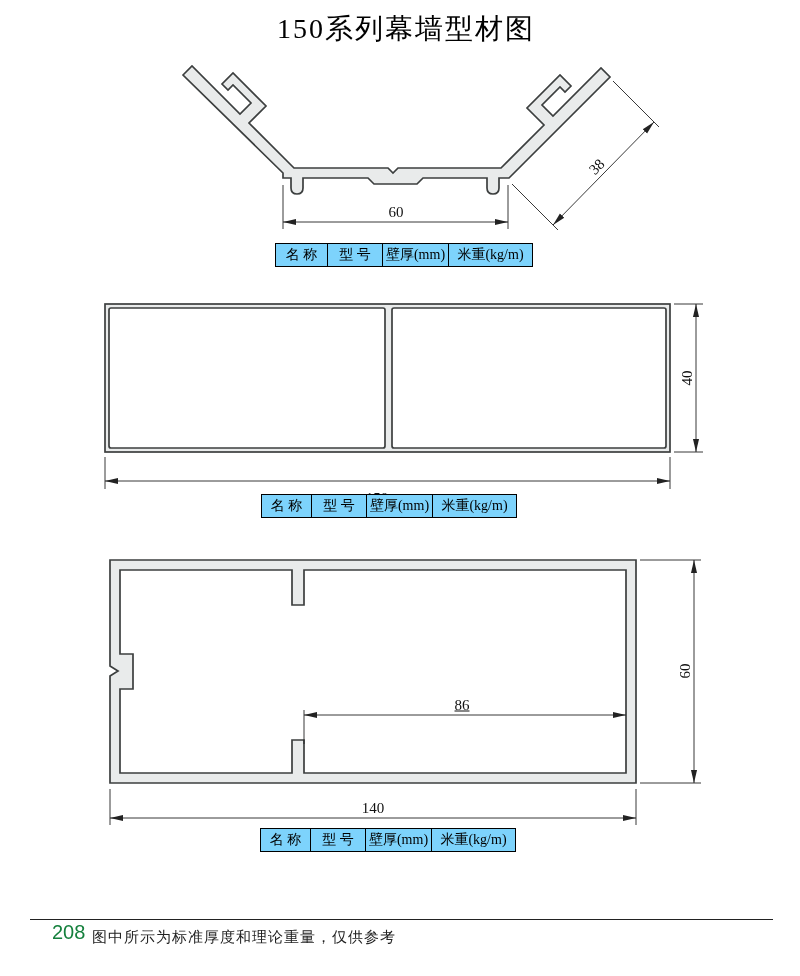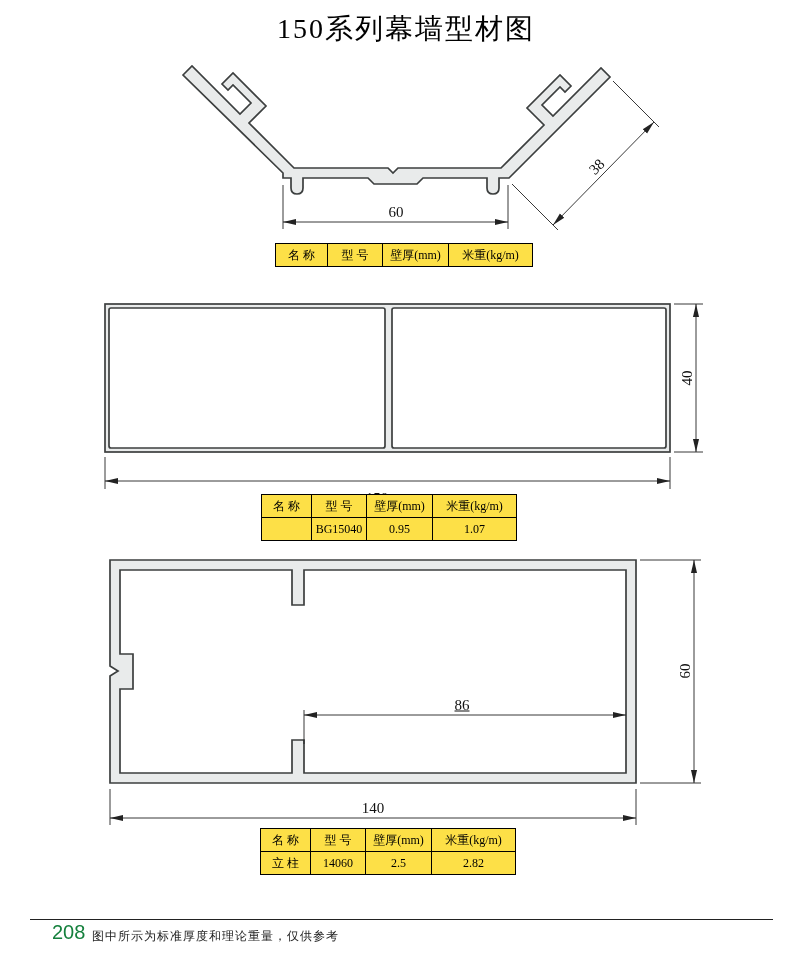--- a/index.html
+++ b/index.html
@@ -19,34 +19,34 @@
   .dim   { stroke:#222; stroke-width:0.9; fill:none; }
   .ext   { stroke:#222; stroke-width:0.9; fill:none; }
   .dimlabel {
     position:absolute; font-size:15px; color:#111; white-space:nowrap;
     transform:translate(-50%,-50%);
   }
   .dimlabel.rot90 { transform:translate(-50%,-50%) rotate(-90deg); }
   .dimlabel.rot45 { transform:translate(-50%,-50%) rotate(-45deg); }
   table.spec {
     position:absolute; border-collapse:collapse; table-layout:fixed;
-    font-size:12px; color:#000; background:#fde047;
+    font-size:14px; color:#000; background:#7dd3fc;
   }
   table.spec th, table.spec td {
     border:1.5px solid #000; text-align:center; vertical-align:middle;
     font-weight:normal; height:22px; padding:0 1px; overflow:hidden;
   }
   #footer-rule { position:absolute; left:30px; top:919px; width:743px; border-top:1.6px solid #222; }
   #footer-page {
     position:absolute; left:52px; top:921px; font-family:"Liberation Sans",sans-serif;
     font-size:20px; color:#15803d;
   }
   #footer-note {
     position:absolute; left:92px; top:928px; font-family:"Liberation Sans",sans-serif;
-    font-size:12px; color:#222; letter-spacing:1px;text-align:center;
+    font-size:15px; color:#222; letter-spacing:1px;text-align:center;
   }
 </style>
 </head>
 <body>
 
 <div id="page">
 
   <div id="title">150系列幕墙型材图</div>
 
   <svg class="linework" width="800" height="976" viewBox="0 0 800 976">
@@ -148,49 +148,37 @@
         <col style="width:66px">
         <col style="width:84px">
       </colgroup>
     <tbody>
         <tr>
       <th>名 称</th>
       <th>型 号</th>
       <th>壁厚(mm)</th>
       <th>米重(kg/m)</th>
     </tr>
-    <tr>
-      <td></td>
-      <td>BG15040</td>
-      <td>0.95</td>
-      <td>1.07</td>
-    </tr>
   </tbody>
     </table>
 
   <table class="spec" style="left:260px; top:828px;">
     <colgroup>
         <col style="width:50px">
         <col style="width:55px">
         <col style="width:66px">
         <col style="width:84px">
       </colgroup>
     <tbody>
         <tr>
       <th>名 称</th>
       <th>型 号</th>
       <th>壁厚(mm)</th>
       <th>米重(kg/m)</th>
     </tr>
-    <tr>
-      <td>立 柱</td>
-      <td>14060</td>
-      <td>2.5</td>
-      <td>2.82</td>
-    </tr>
   </tbody>
     </table>
 
   <div id="footer-rule"></div>
   <div id="footer-page">208</div>
   <div id="footer-note">图中所示为标准厚度和理论重量，仅供参考</div>
 
 </div>
 
 </body></html>

